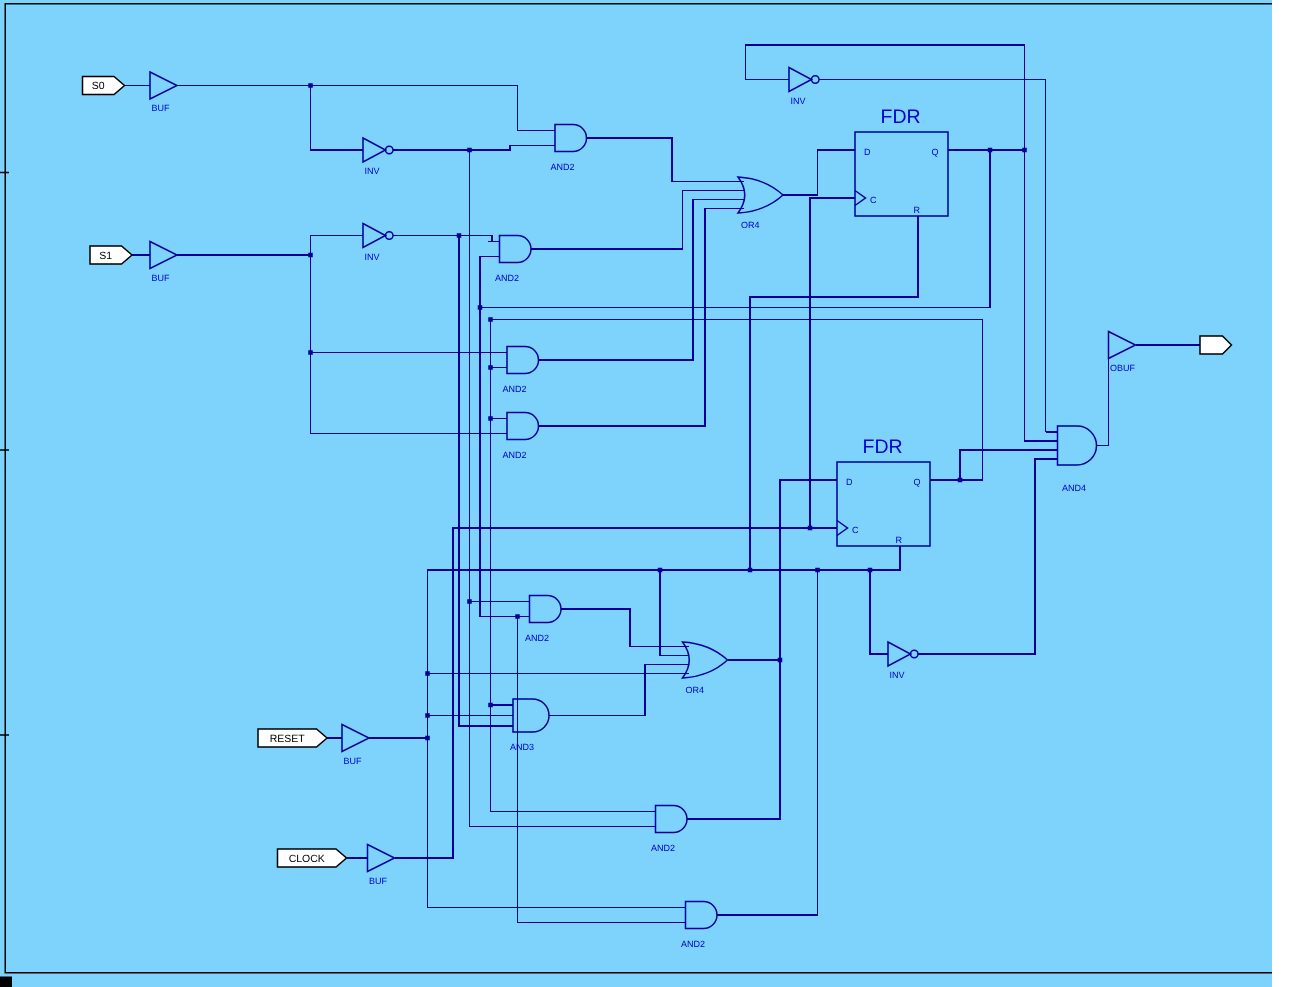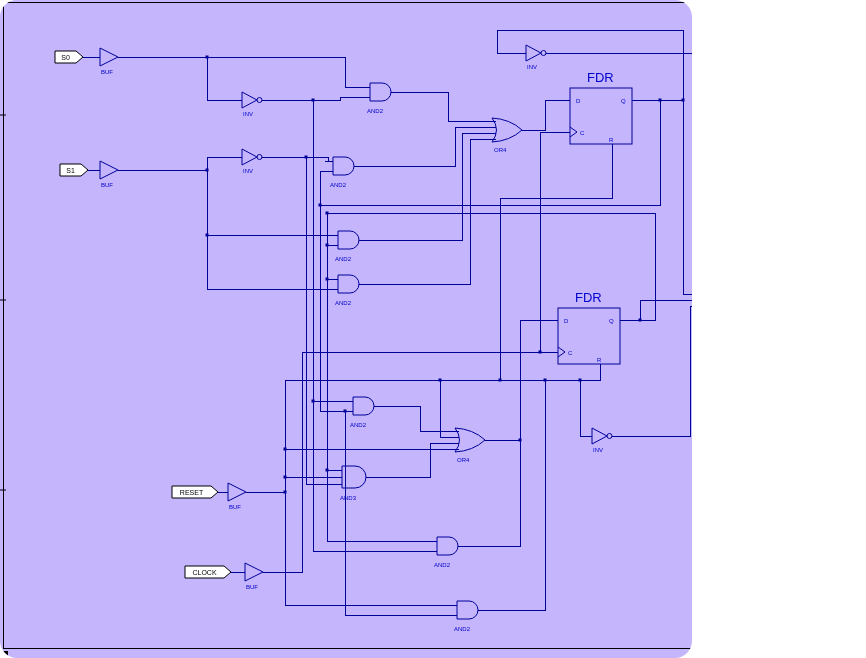--- a/index.html
+++ b/index.html
@@ -1,16 +1,16 @@
 <!DOCTYPE html>
 <html><head>
 <meta charset="utf-8">
 <style>
   html,body{margin:0;padding:0;background:#ffffff;}
-  .sheet{width:692px;height:658px;background:#c4b5fd;position:relative;overflow:hidden;border-radius:17px;}
+  .sheet{width:848px;height:658px;background:#7dd3fc;position:relative;overflow:hidden;}
   svg{display:block;}
   text{font-family:"Liberation Sans",sans-serif;}
 </style>
 </head>
 <body>
 
 <div class="sheet">
   <svg id="canvas" width="866" height="658" viewBox="0 0 866 658">
       <rect x="3.5" y="2.5" width="858" height="646" fill="none" stroke="#000000" stroke-width="1"></rect>
       <rect x="0" y="651" width="8" height="7" fill="#000000"></rect>

